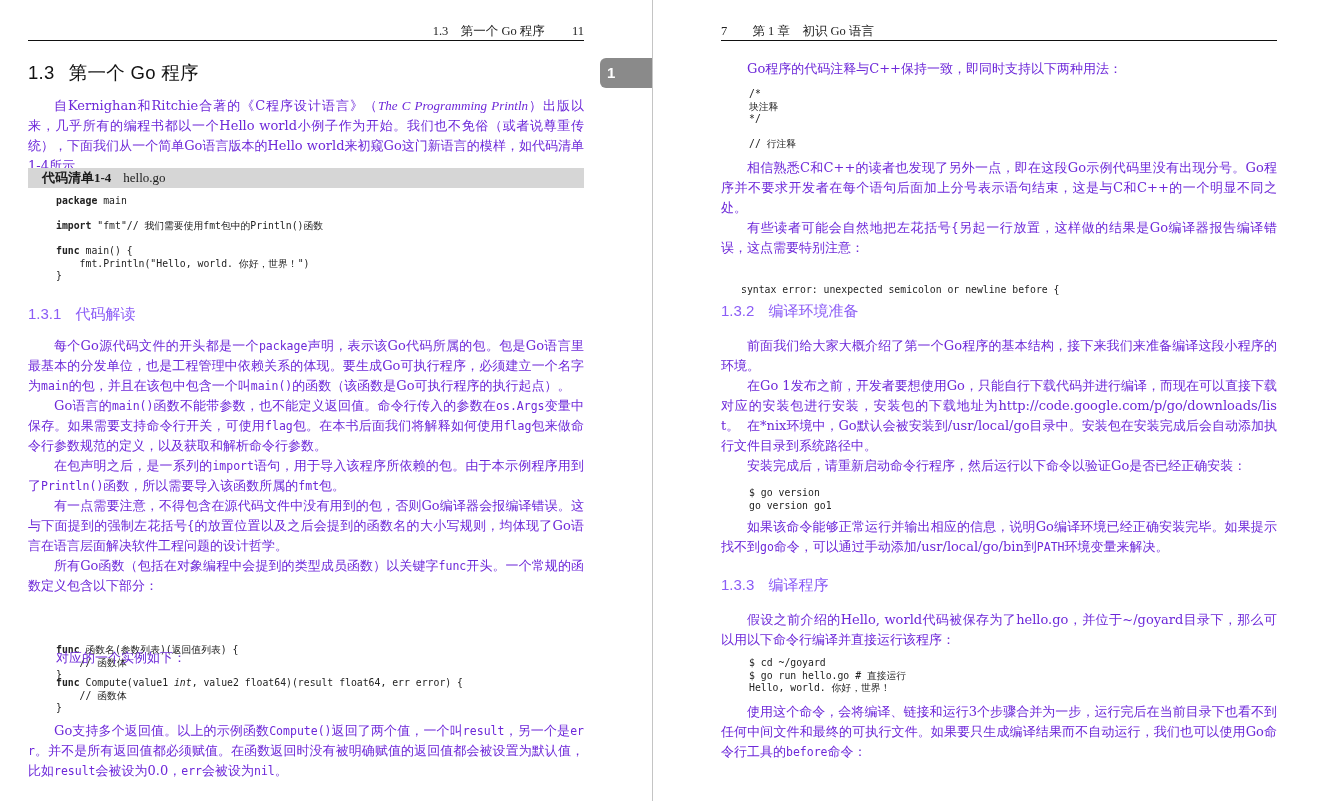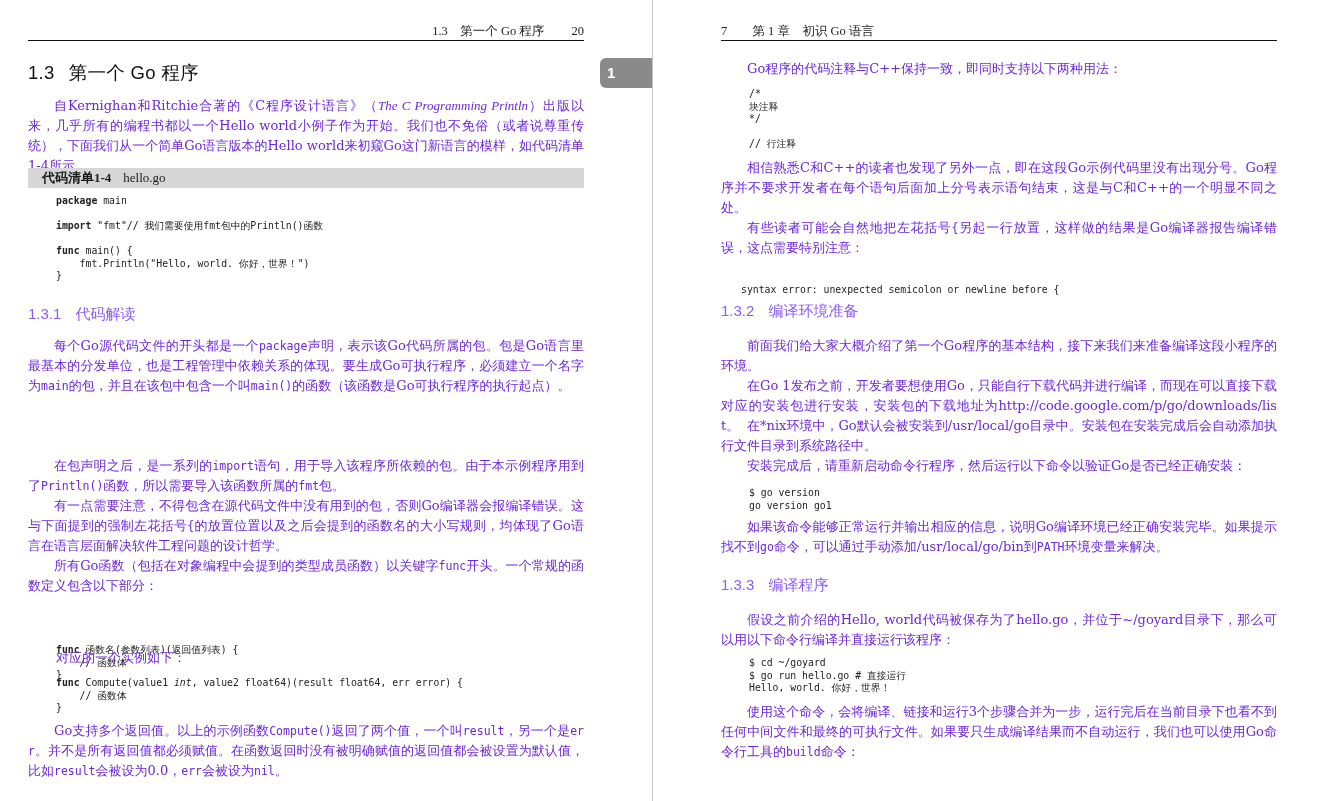--- a/index.html
+++ b/index.html
@@ -65,21 +65,21 @@
   }
   .listing-bar .lb-label { font-family: Liberation Serif, serif; font-weight: bold; margin-right: 12px; padding-left: 14px; }
   .listing-bar .lb-file { font-family: "Liberation Serif", serif; }
 </style>
 </head>
 <body>
 
 <div class="page page-left">
   <div class="running-head rh-left">
     <span class="rh-title">1.3　第一个 Go 程序</span>
-    <span class="rh-page">20</span>
+    <span class="rh-page">11</span>
   </div>
   <div class="head-rule hr-left"></div>
   <div class="thumb-tab">1</div>
 
   <div class="h2" style="left:28px; top:60px;">
     <span class="num">1.3</span><span>第一个 Go 程序</span>
   </div>
 
   <div class="para content cl" style="top:96px;"><span>自Kernighan和Ritchie合著的《C程序设计语言》（</span><i style="font-family:'Liberation Serif',serif;">The C Programming Println</i><span>）出版以来，几乎所有的编程书都以一个Hello world小例子作为开始。我们也不免俗（或者说尊重传统），下面我们从一个简单Go语言版本的Hello world来初窥Go这门新语言的模样，如代码清单1-4所示。</span></div>
 
@@ -93,20 +93,21 @@
 
 <span class="kw">func</span> main() {
     fmt.Println("Hello, world. 你好，世界！")
 }</div>
 
   <div class="h3" style="left:28px; top:305px;">
     <span class="num">1.3.1</span><span>代码解读</span>
   </div>
 
   <div class="para content cl" style="top:336px;"><span>每个Go源代码文件的开头都是一个</span><span class="mono">package</span><span>声明，表示该Go代码所属的包。包是Go语言里最基本的分发单位，也是工程管理中依赖关系的体现。要生成Go可执行程序，必须建立一个名字为</span><span class="mono">main</span><span>的包，并且在该包中包含一个叫</span><span class="mono">main()</span><span>的函数（该函数是Go可执行程序的执行起点）。</span></div>
+  <div class="para content cl" style="top:396px;"><span>Go语言的</span><span class="mono">main()</span><span>函数不能带参数，也不能定义返回值。命令行传入的参数在</span><span class="mono">os.Args</span><span>变量中保存。如果需要支持命令行开关，可使用</span><span class="mono">flag</span><span>包。在本书后面我们将解释如何使用</span><span class="mono">flag</span><span>包来做命令行参数规范的定义，以及获取和解析命令行参数。</span></div>
   <div class="para content cl" style="top:456px;"><span>在包声明之后，是一系列的</span><span class="mono">import</span><span>语句，用于导入该程序所依赖的包。由于本示例程序用到了</span><span class="mono">Println()</span><span>函数，所以需要导入该函数所属的</span><span class="mono">fmt</span><span>包。</span></div>
   <div class="para content cl" style="top:496px;"><span>有一点需要注意，不得包含在源代码文件中没有用到的包，否则Go编译器会报编译错误。这与下面提到的强制左花括号</span><span class="mono">{</span><span>的放置位置以及之后会提到的函数名的大小写规则，均体现了Go语言在语言层面解决软件工程问题的设计哲学。</span></div>
   <div class="para content cl" style="top:556px;"><span>所有Go函数（包括在对象编程中会提到的类型成员函数）以关键字</span><span class="mono">func</span><span>开头。一个常规的函数定义包含以下部分：</span></div>
 
   <div class="code" id="func-template" style="left:56px; top:604px;margin-top:40px;"><span class="kw">func</span> 函数名(参数列表)(返回值列表) {
     // 函数体
 }</div>
 
   <div class="para content cl" style="top:648px; left:56px; width:528px; text-indent:0;">对应的一个实例如下：</div>
 
@@ -155,14 +156,14 @@
   <div class="h3" style="left:68px; top:576px;">
     <span class="num">1.3.3</span><span>编译程序</span>
   </div>
 
   <div class="para content cr" style="top:610px;"><span>假设之前介绍的Hello, world代码被保存为了hello.go，并位于~/goyard目录下，那么可以用以下命令行编译并直接运行该程序：</span></div>
 
   <div class="code" id="run-code" style="left:96px; top:657px;">$ cd ~/goyard
 $ go run hello.go # 直接运行
 Hello, world. 你好，世界！</div>
 
-  <div class="para content cr" style="top:702px;"><span>使用这个命令，会将编译、链接和运行3个步骤合并为一步，运行完后在当前目录下也看不到任何中间文件和最终的可执行文件。如果要只生成编译结果而不自动运行，我们也可以使用Go命令行工具的</span><span class="mono">build</span><span>命令：</span></div>
+  <div class="para content cr" style="top:702px;"><span>使用这个命令，会将编译、链接和运行3个步骤合并为一步，运行完后在当前目录下也看不到任何中间文件和最终的可执行文件。如果要只生成编译结果而不自动运行，我们也可以使用Go命令行工具的</span><span class="mono">before</span><span>命令：</span></div>
 </div>
 
 </body></html>

